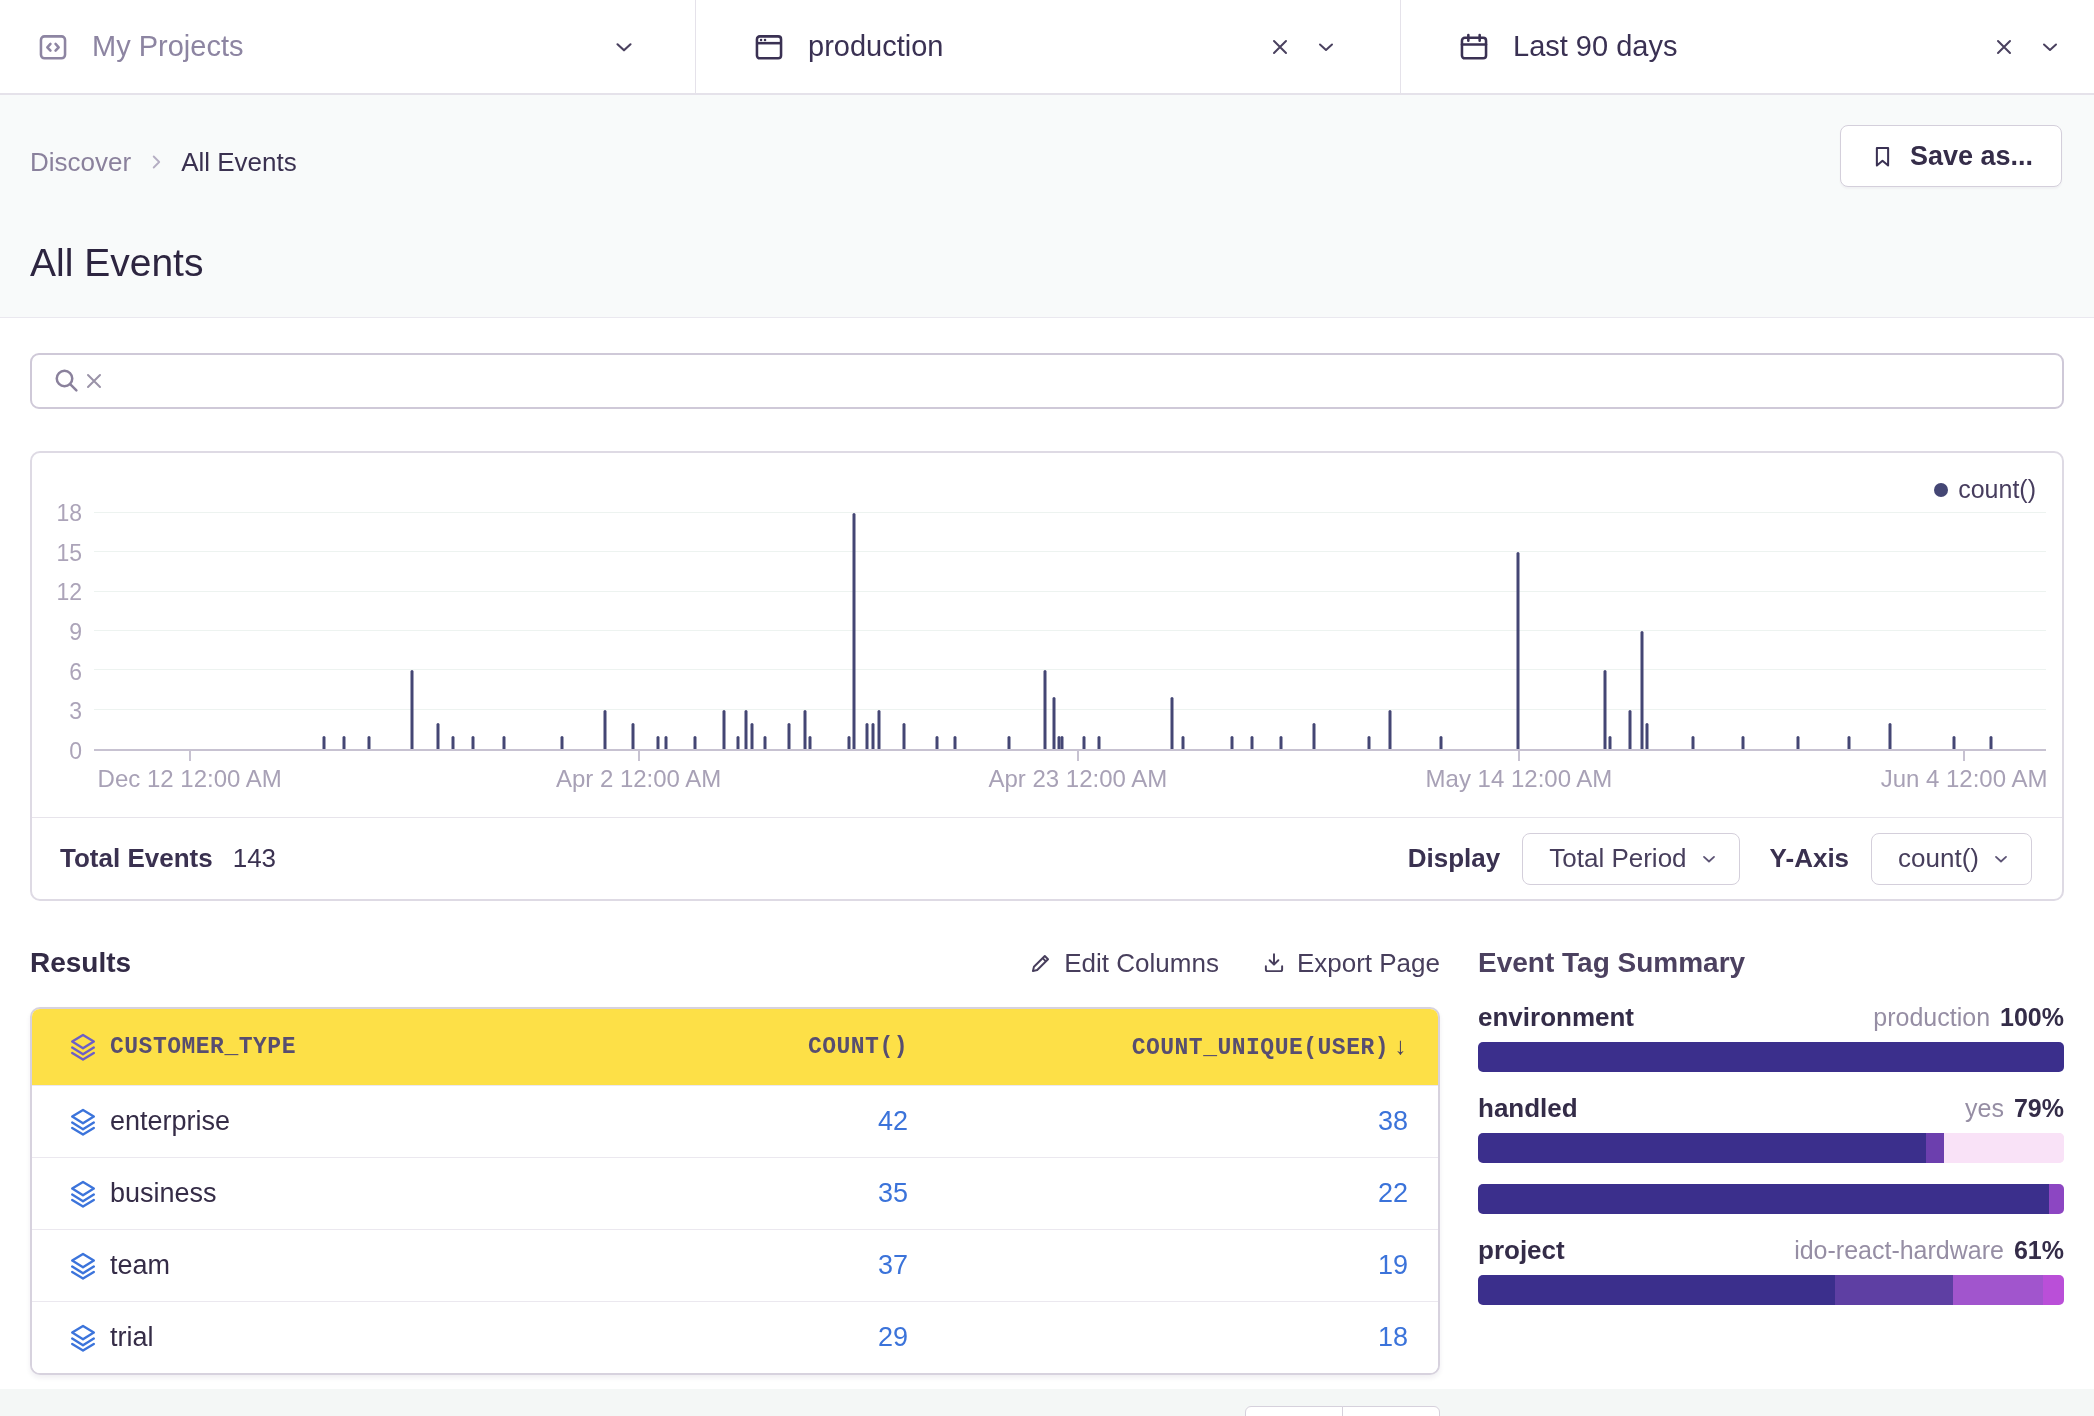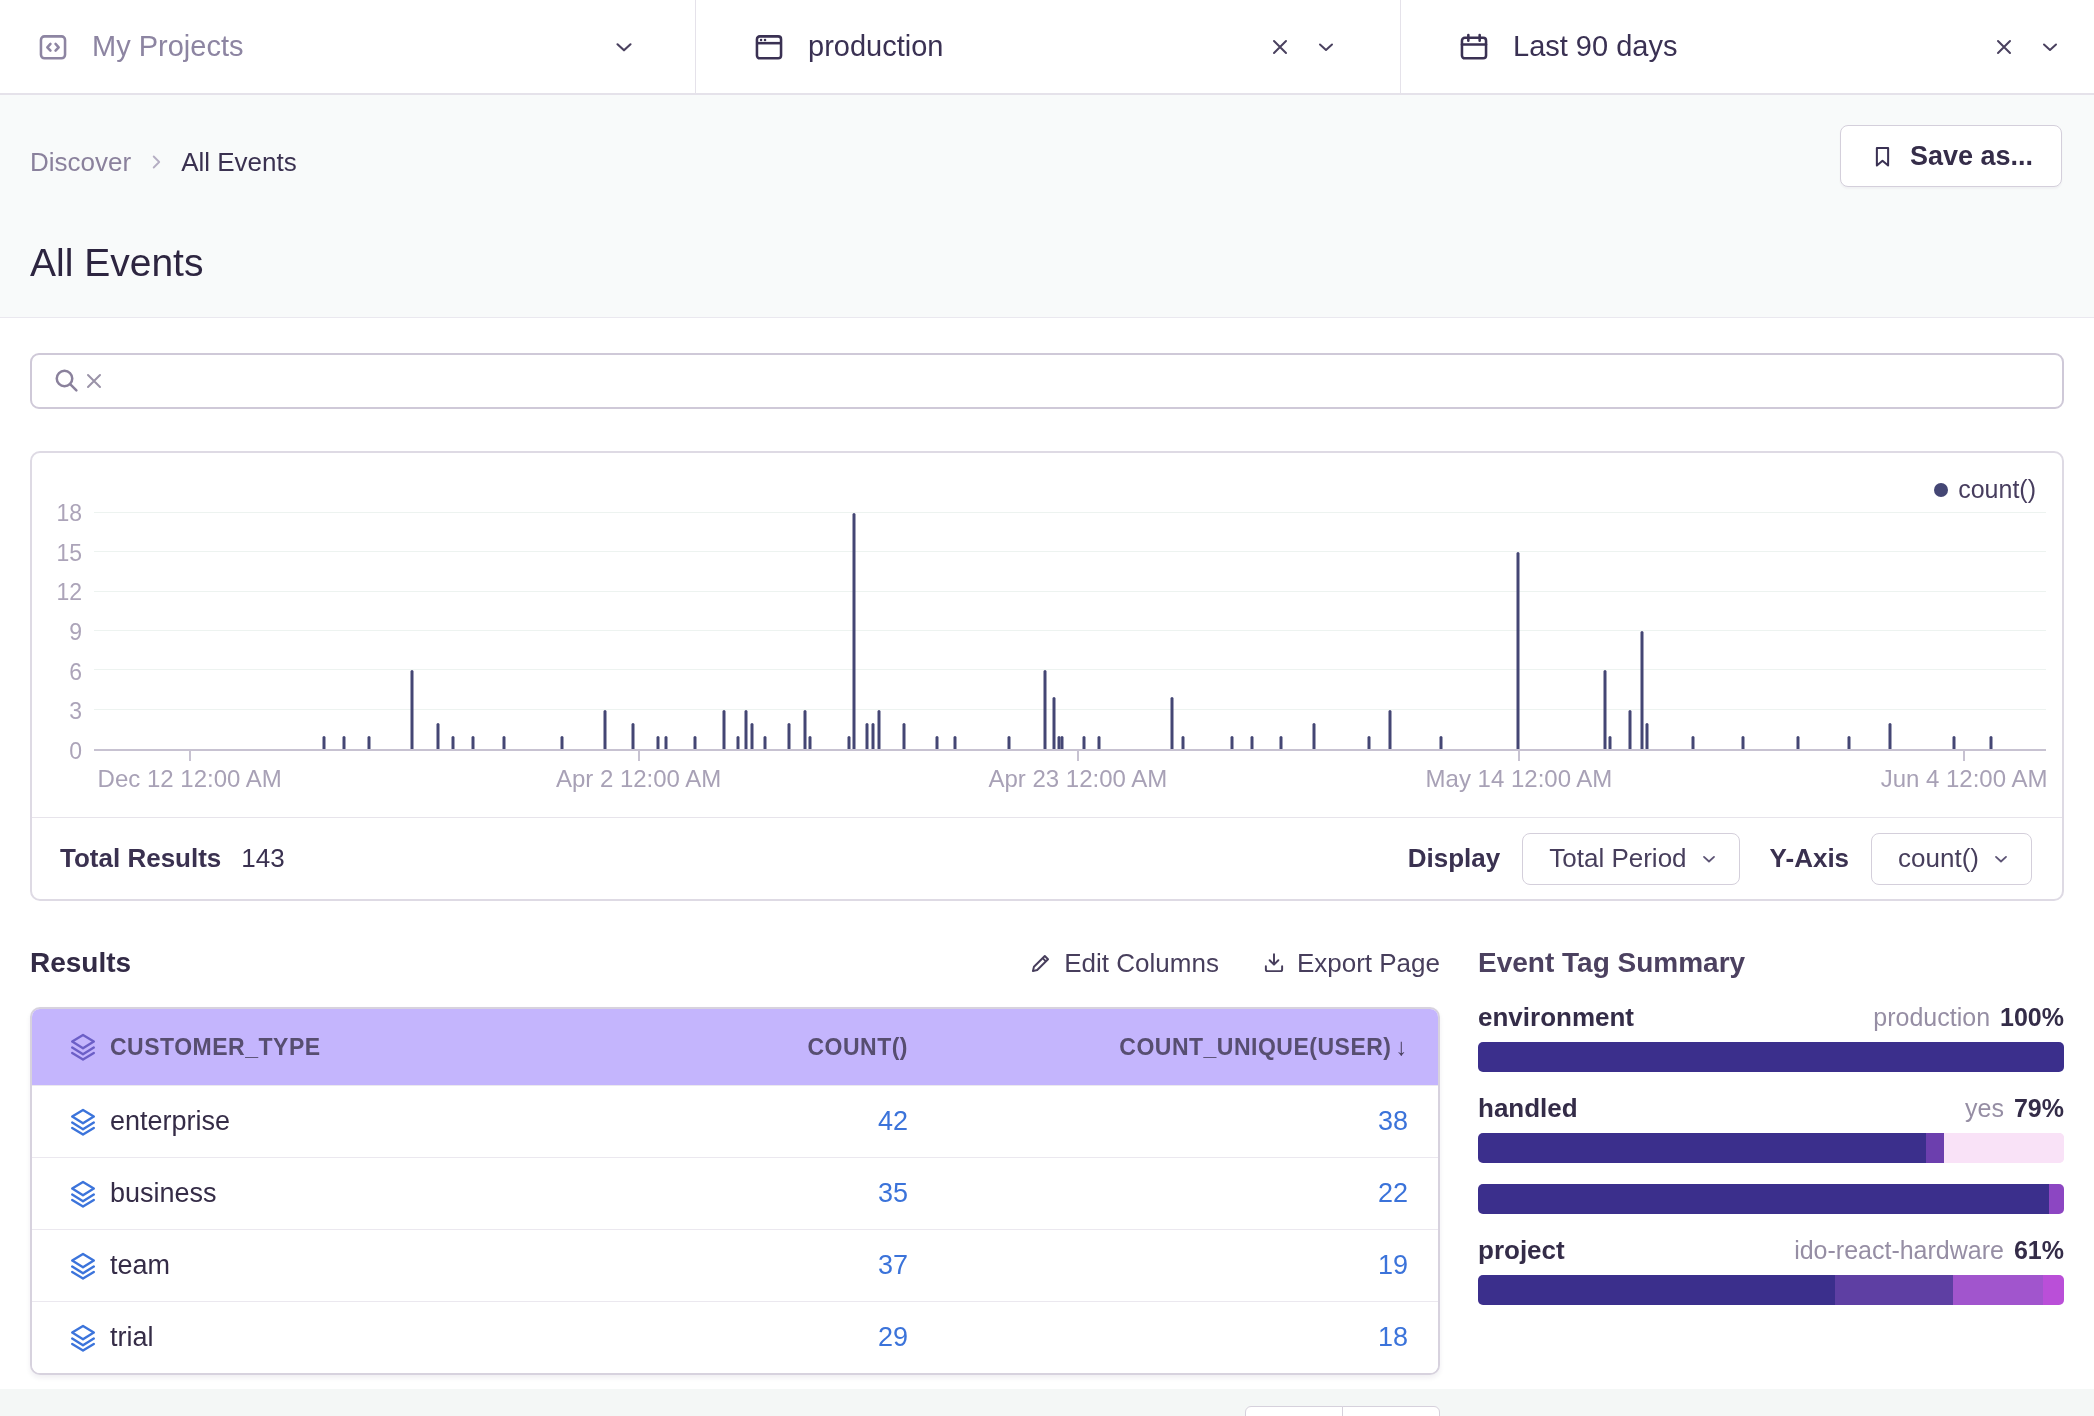--- a/index.html
+++ b/index.html
@@ -73,21 +73,21 @@
   .results-col { width: 1410px; }
   .results-head { display:flex; align-items:center; height: 36px; }
   .results-title { font-size: 28px; font-weight: 700; color:#332b46; }
   .head-spacer { flex:1; }
   .tool-link { display:flex; align-items:center; font-size: 26px; color:#473e5c; cursor:pointer; margin-left: 42px; }
   .tool-link svg { margin-right: 10px; }
 
   .table { margin-top: 26px; border: 2px solid #d7d2de; border-radius: 10px; overflow:hidden; background:#fff;
     box-shadow: 0 3px 5px rgba(45,35,66,.07); }
   .t-header, .t-row { display:grid; grid-template-columns: 78px 1fr 250px 500px; align-items:center; }
-  .t-header { height: 76px; background:#c4b5fd; }
+  .t-header { height: 76px; background:#fde047;font-family:Liberation Mono, monospace; }
   .th-cell { font-size: 23px; font-weight: 700; letter-spacing: .5px; color:#574e70; }
   .t-icon-cell { padding-left: 36px; }
   .num-cell { text-align: right; padding-right: 30px; }
   .t-row { height: 72px; border-top: 1px solid #ebe8ef; background:#fff; }
   .row-type { font-size: 27px; color:#352c47; }
   .num-link { font-size: 27px; color:#3b73da; cursor:pointer; }
   .sort-arrow { font-size: 24px; color:#4a415f; margin-left: 4px; font-weight: 400; }
   .hdr-stack { color:#6c5fc7; }
   .row-stack { color:#3c74db; cursor:pointer; }
 
@@ -296,21 +296,21 @@
         <div class="bar" style="left: 97.2%; height: 5.55556%; background: rgb(68, 70, 116);"></div>
       </div>
     <div class="chart-xlabels">
         <div class="xtick" style="left: 4.9%;">Dec 12 12:00 AM</div>
         <div class="xtick" style="left: 27.9%;">Apr 2 12:00 AM</div>
         <div class="xtick" style="left: 50.4%;">Apr 23 12:00 AM</div>
         <div class="xtick" style="left: 73%;">May 14 12:00 AM</div>
         <div class="xtick" style="left: 95.8%;">Jun 4 12:00 AM</div>
       </div>
     <div class="chart-footer">
-      <span class="tf-label">Total Results</span>
+      <span class="tf-label">Total Events</span>
       <span class="tf-value">143</span>
       <span class="foot-spacer"></span>
       <span class="tf-label">Display</span>
       <span class="dd-btn">
         <span>Total Period</span>
         <svg width="20" height="20" viewBox="0 0 24 24" fill="none" stroke="#5d5475" stroke-width="2.2" stroke-linecap="round" stroke-linejoin="round">
             <path d="M6 9.5 L12 15 L18 9.5"></path>
           </svg>
       </span>
       <span class="tf-label">Y-Axis</span>

